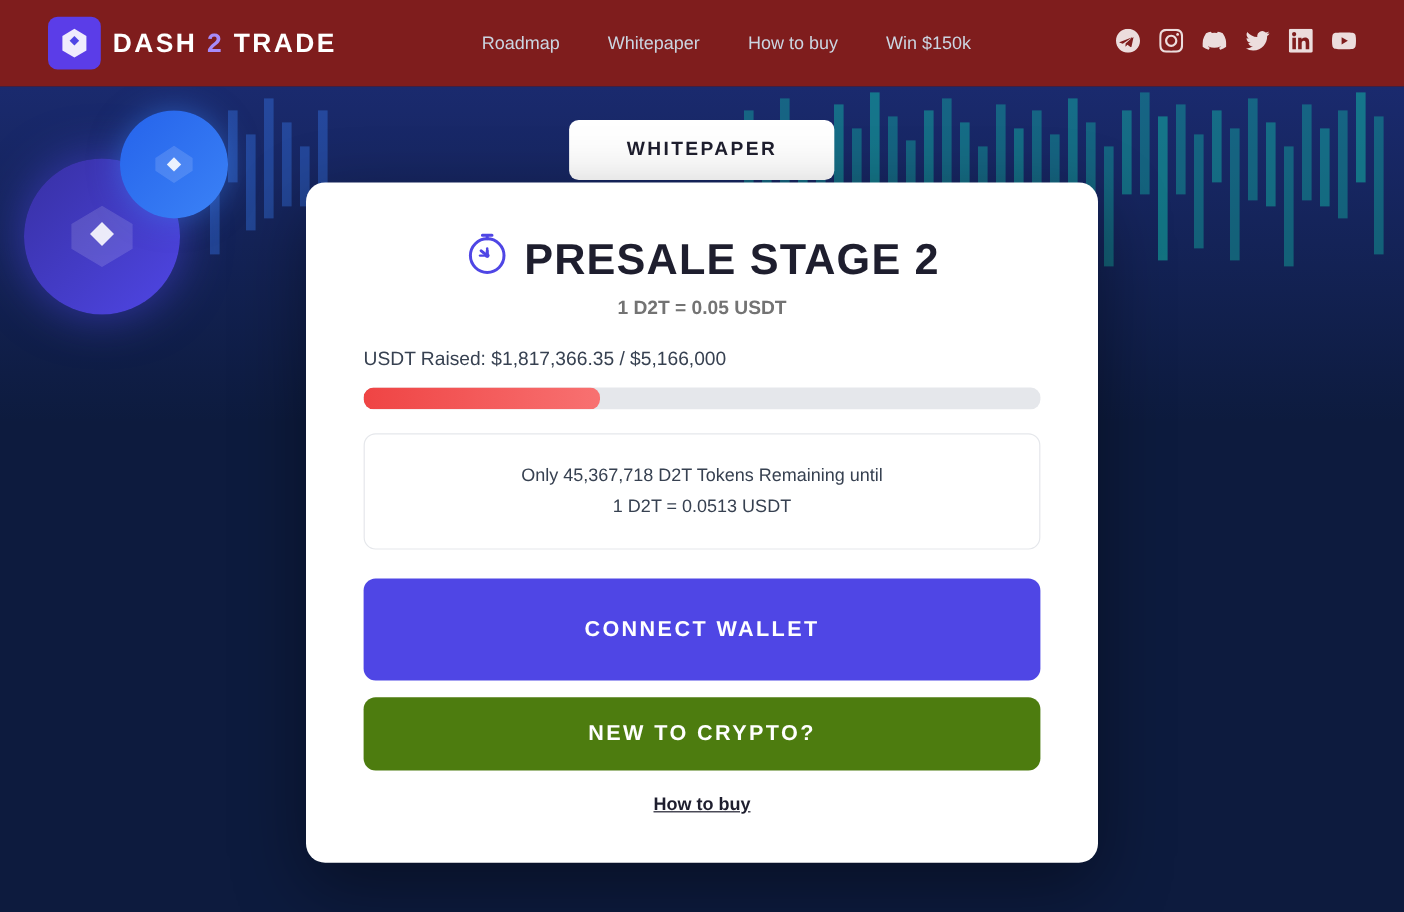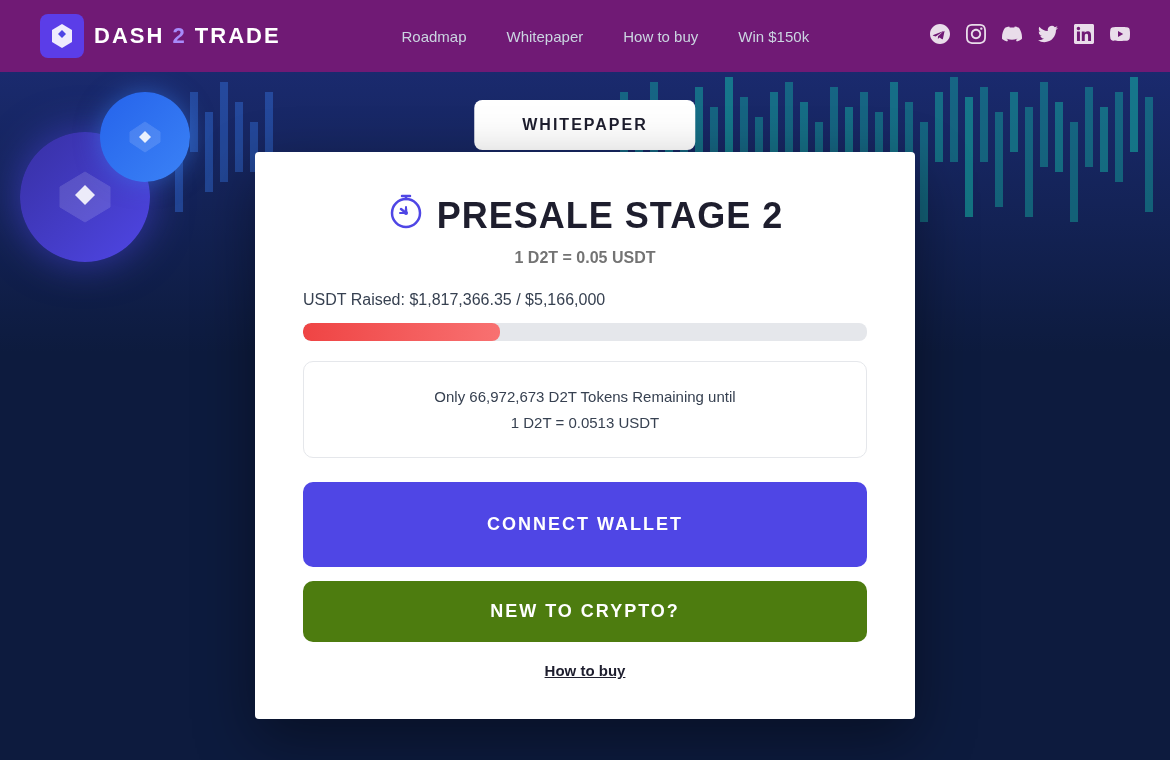--- a/index.html
+++ b/index.html
@@ -11,21 +11,21 @@
       height: 760px;
       overflow: hidden;
       position: relative;
     }
 
     
     .navbar {
       display: flex;
       align-items: center;
       justify-content: space-between;
-      background: #701a75;
+      background: #7f1d1d;
       padding: 0 40px;
       height: 72px;
       position: relative;
       z-index: 10;
     }
 
     .nav-logo {
       display: flex;
       align-items: center;
       gap: 10px;
@@ -150,21 +150,21 @@
       bottom: 0;
       display: flex;
       align-items: flex-start;
       justify-content: center;
       padding-top: 80px;
     }
 
     
     .presale-card {
       background: white;
-      border-radius: 4px;
+      border-radius: 16px;
       padding: 40px 48px;
       width: 660px;
       box-shadow: 0 20px 60px rgba(0,0,0,0.4);
       position: relative;
       z-index: 10;
     }
 
     .presale-header {
       display: flex;
       align-items: center;
@@ -427,21 +427,21 @@
 
     <p class="usdt-raised">
       <span>USDT Raised:</span> <span>$1,817,366.35</span> / <span>$5,166,000</span>
     </p>
 
     <div class="progress-container">
       <div class="progress-fill" style="width: 35%"></div>
     </div>
 
     <div class="token-info-box">
-      <p class="token-info-text">Only 66,972,673 D2T Tokens Remaining until</p>
+      <p class="token-info-text">Only 45,367,718 D2T Tokens Remaining until</p>
       <p class="token-info-text">1 D2T = 0.0513 USDT</p>
     </div>
 
     <button class="connect-wallet-btn">CONNECT WALLET</button>
 
     <button class="new-crypto-btn">NEW TO CRYPTO?</button>
 
     <a class="how-to-buy-link">How to buy</a>
   </div>
 </div>

